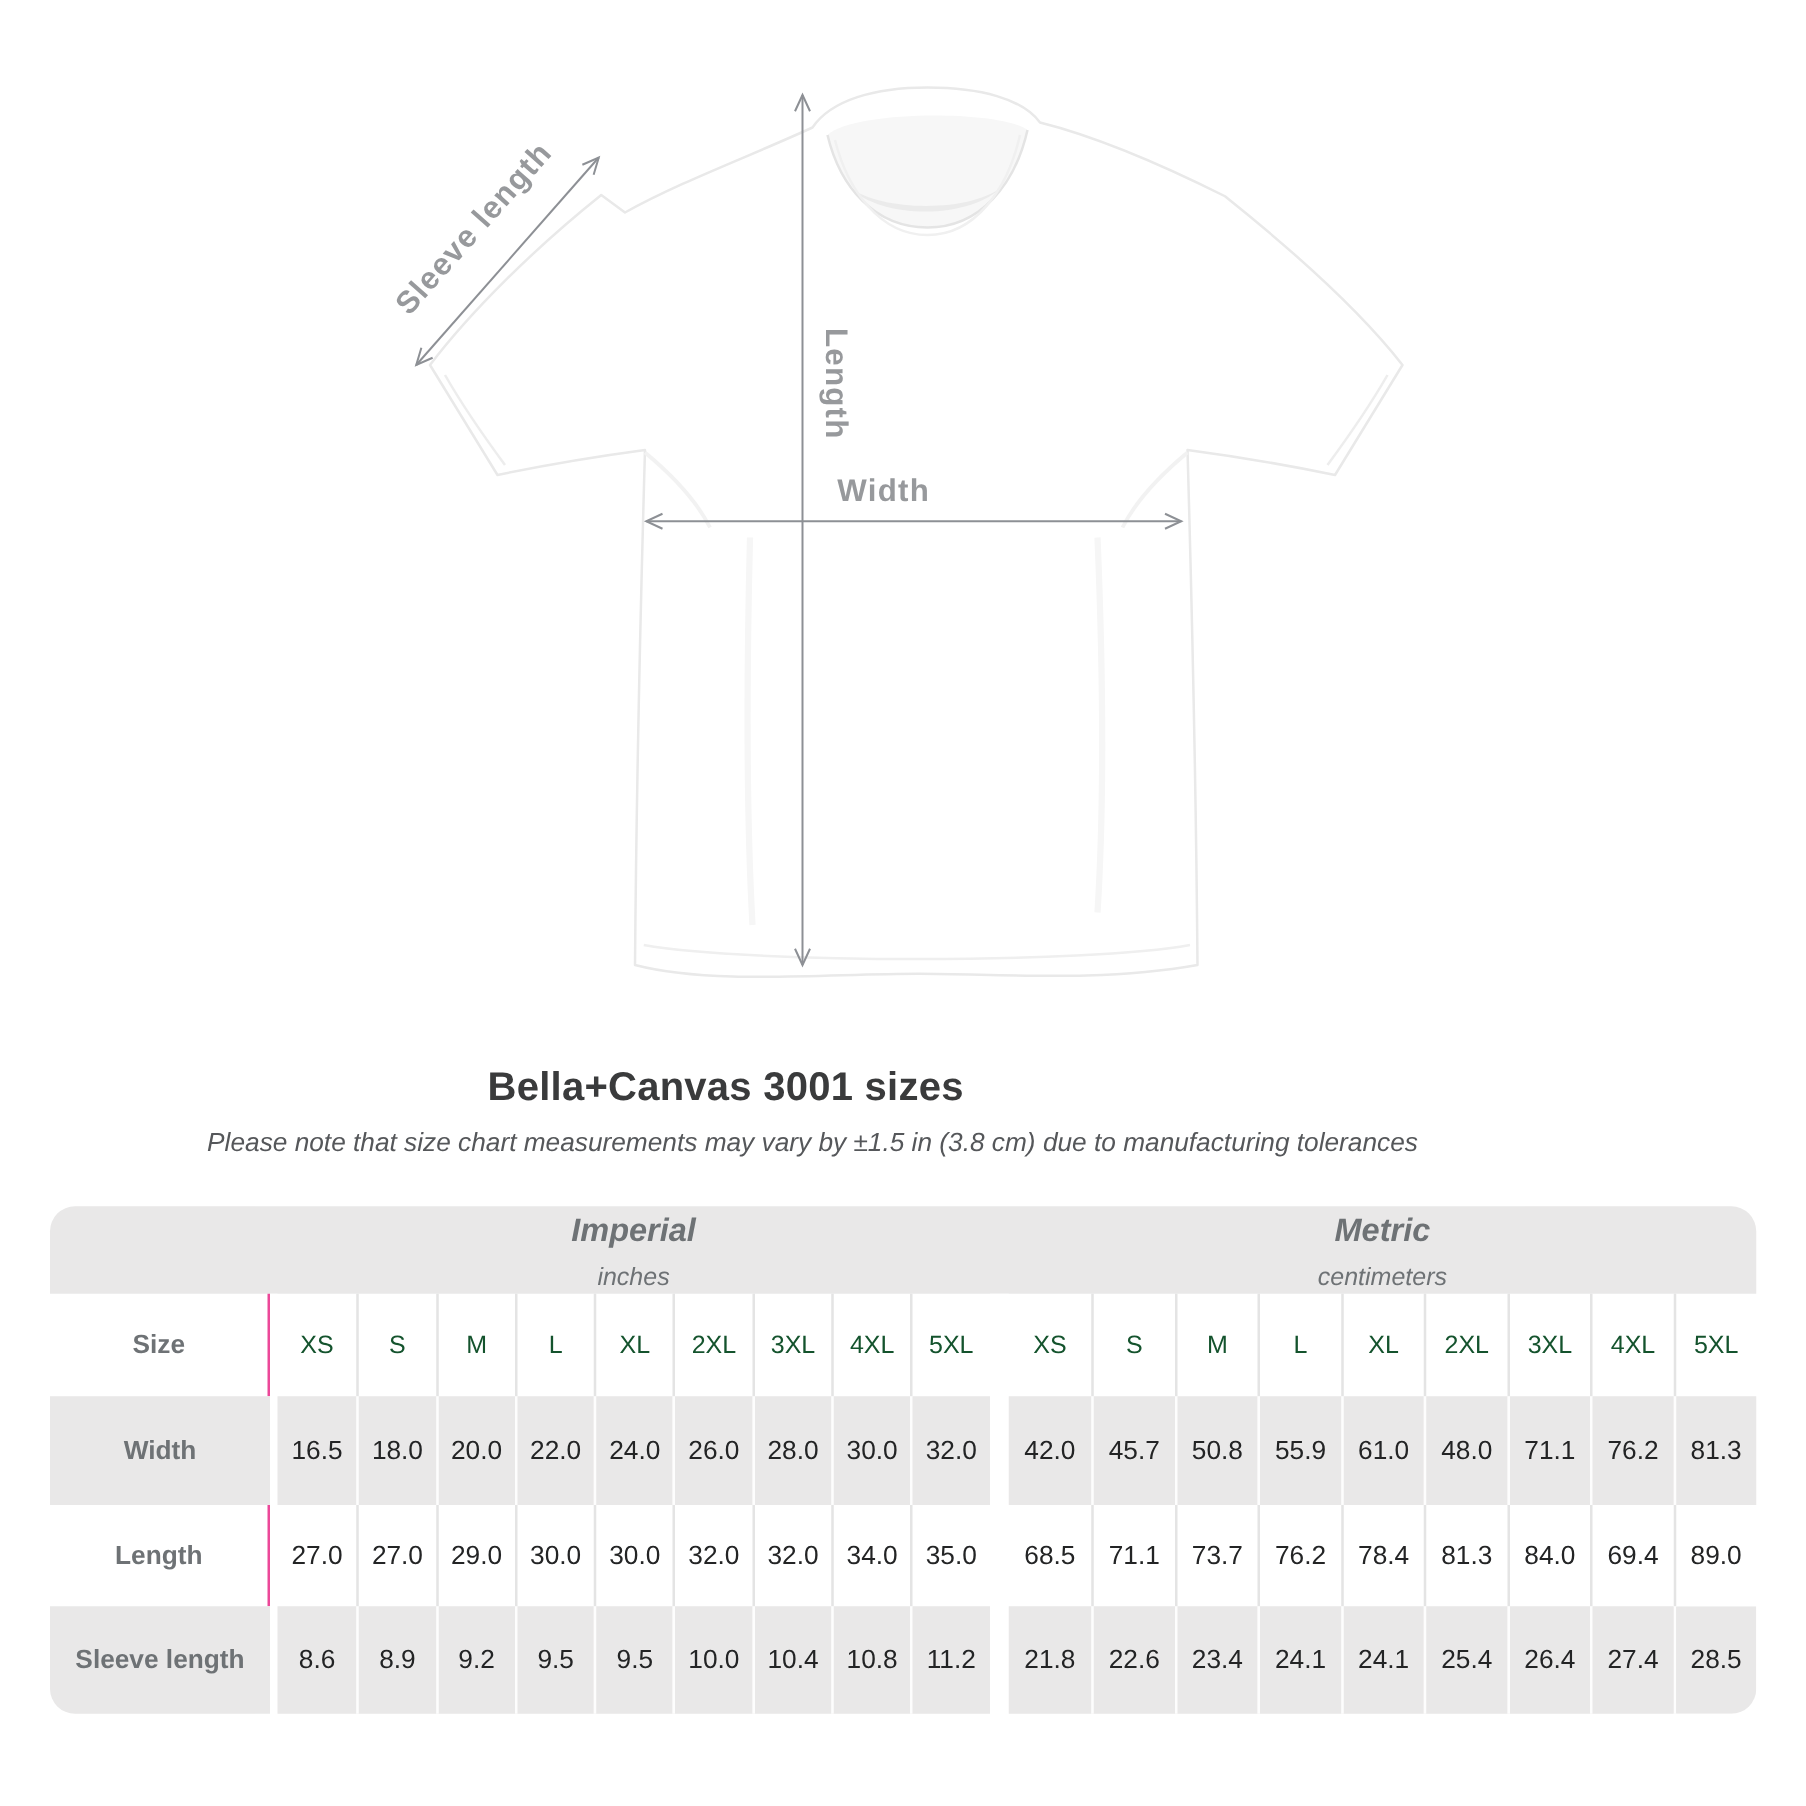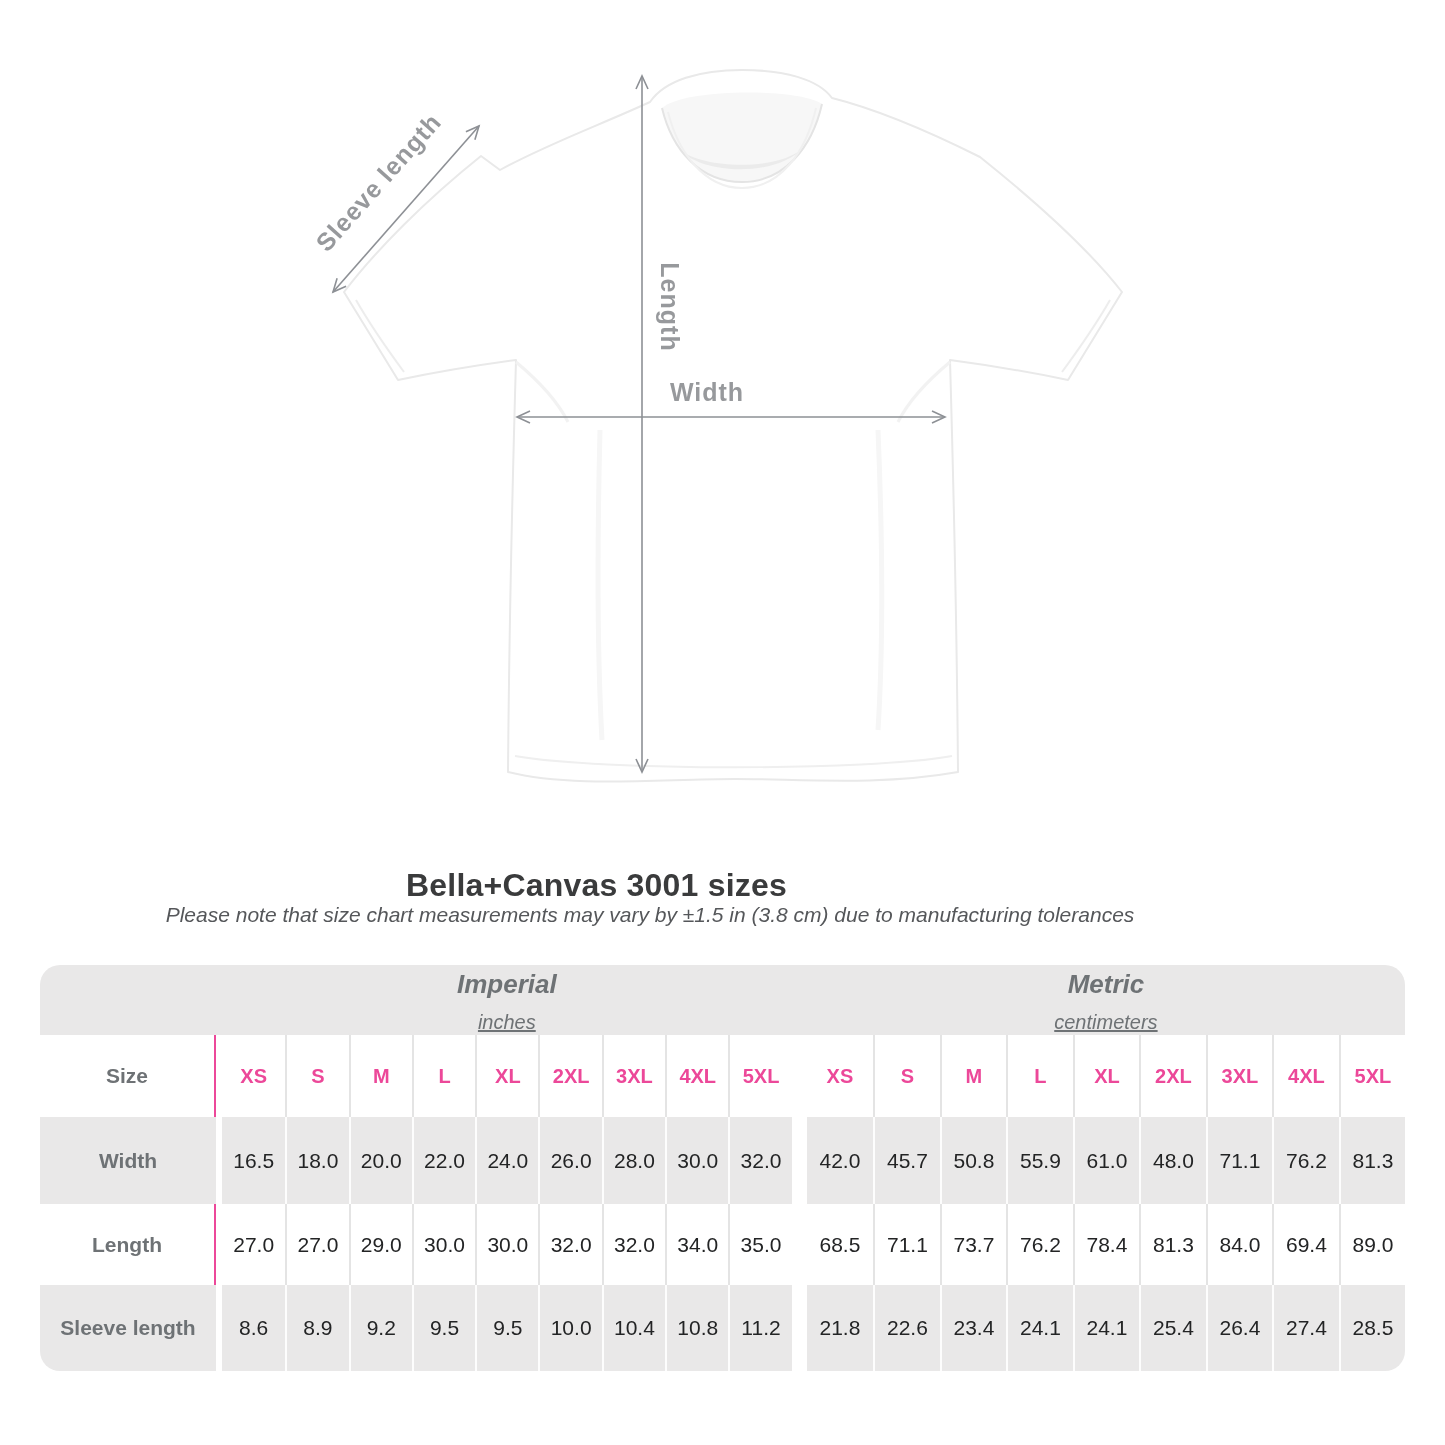--- a/index.html
+++ b/index.html
@@ -1,46 +1,46 @@
 <!DOCTYPE html>
 <html><head>
 <meta charset="utf-8">
 <style>
   html,body { margin:0; padding:0; background:#ffffff; }
   body { width:1445px; height:1445px; position:relative; overflow:hidden;
          font-family:"Liberation Sans","DejaVu Sans",sans-serif; }
 
   .diagram { position:absolute; top:0; left:0; }
 
-  .title { position:absolute; top:851px; left:0; width:1161px; margin:16px;
+  .title { position:absolute; top:851px; left:0; width:1161px; margin:0;
            text-align:center; font-size:32px; font-weight:bold; color:#3a3b3c;
            letter-spacing:0.2px; }
   .subtitle { position:absolute; top:903px; left:0; width:1300px; margin:0;
               text-align:center; font-size:21px; font-style:italic; color:#55575a; }
 
   .size-table { position:absolute; top:965px; left:40px; width:1365px;
                 --cols:176px 6px repeat(9,63.3px) 15px repeat(9,66.5px); }
 
   .band { display:grid; grid-template-columns:var(--cols); height:70px;
           background:#e9e8e8; border-radius:20px 20px 0 0; }
   .band-group { display:flex; flex-direction:column; align-items:center;
                 justify-content:center; gap:11px; padding-top:2px; }
   .band-group.imperial { grid-column:3 / span 9; }
   .band-group.metric   { grid-column:13 / span 9;text-align:center; }
   .g-label { font-size:26px; font-weight:bold; font-style:italic; color:#6e7275; }
-  .g-sub   { font-size:20px; font-style:italic; color:#6e7275;text-decoration:underline; }
+  .g-sub   { font-size:20px; font-style:italic; color:#6e7275; }
 
   .trow { display:grid; grid-template-columns:var(--cols); }
   .row-size { height:82px; }
   .r0 { height:87px; } .r1 { height:81px; } .r2 { height:86px; }
 
   .lbl, .cell, .spacer { display:flex; align-items:center; justify-content:center; }
   .lbl  { font-size:21px; font-weight:bold; color:#6e7275; }
   .cell { font-size:21px; color:#232425; }
-  .cell.head { font-size:20px; font-weight:bold; color:#ec4899; }
+  .cell.head { font-size:20px; font-weight:normal; color:#14532d; }
   .spacer { background:#ffffff; }
 
   .cell + .cell { border-left:2px solid #e4e4e4; }
   .row-size .lbl, .r1 .lbl { border-right:2px solid #ec4899; }
   .gray .lbl, .gray .cell { background:#e9e8e8; }
   .gray .cell + .cell { border-left-color:rgba(255,255,255,0.9); }
   .r2 .lbl { border-bottom-left-radius:20px; }
   .r2 .cell:last-child { border-bottom-right-radius:20px; }
 </style>
 </head>

